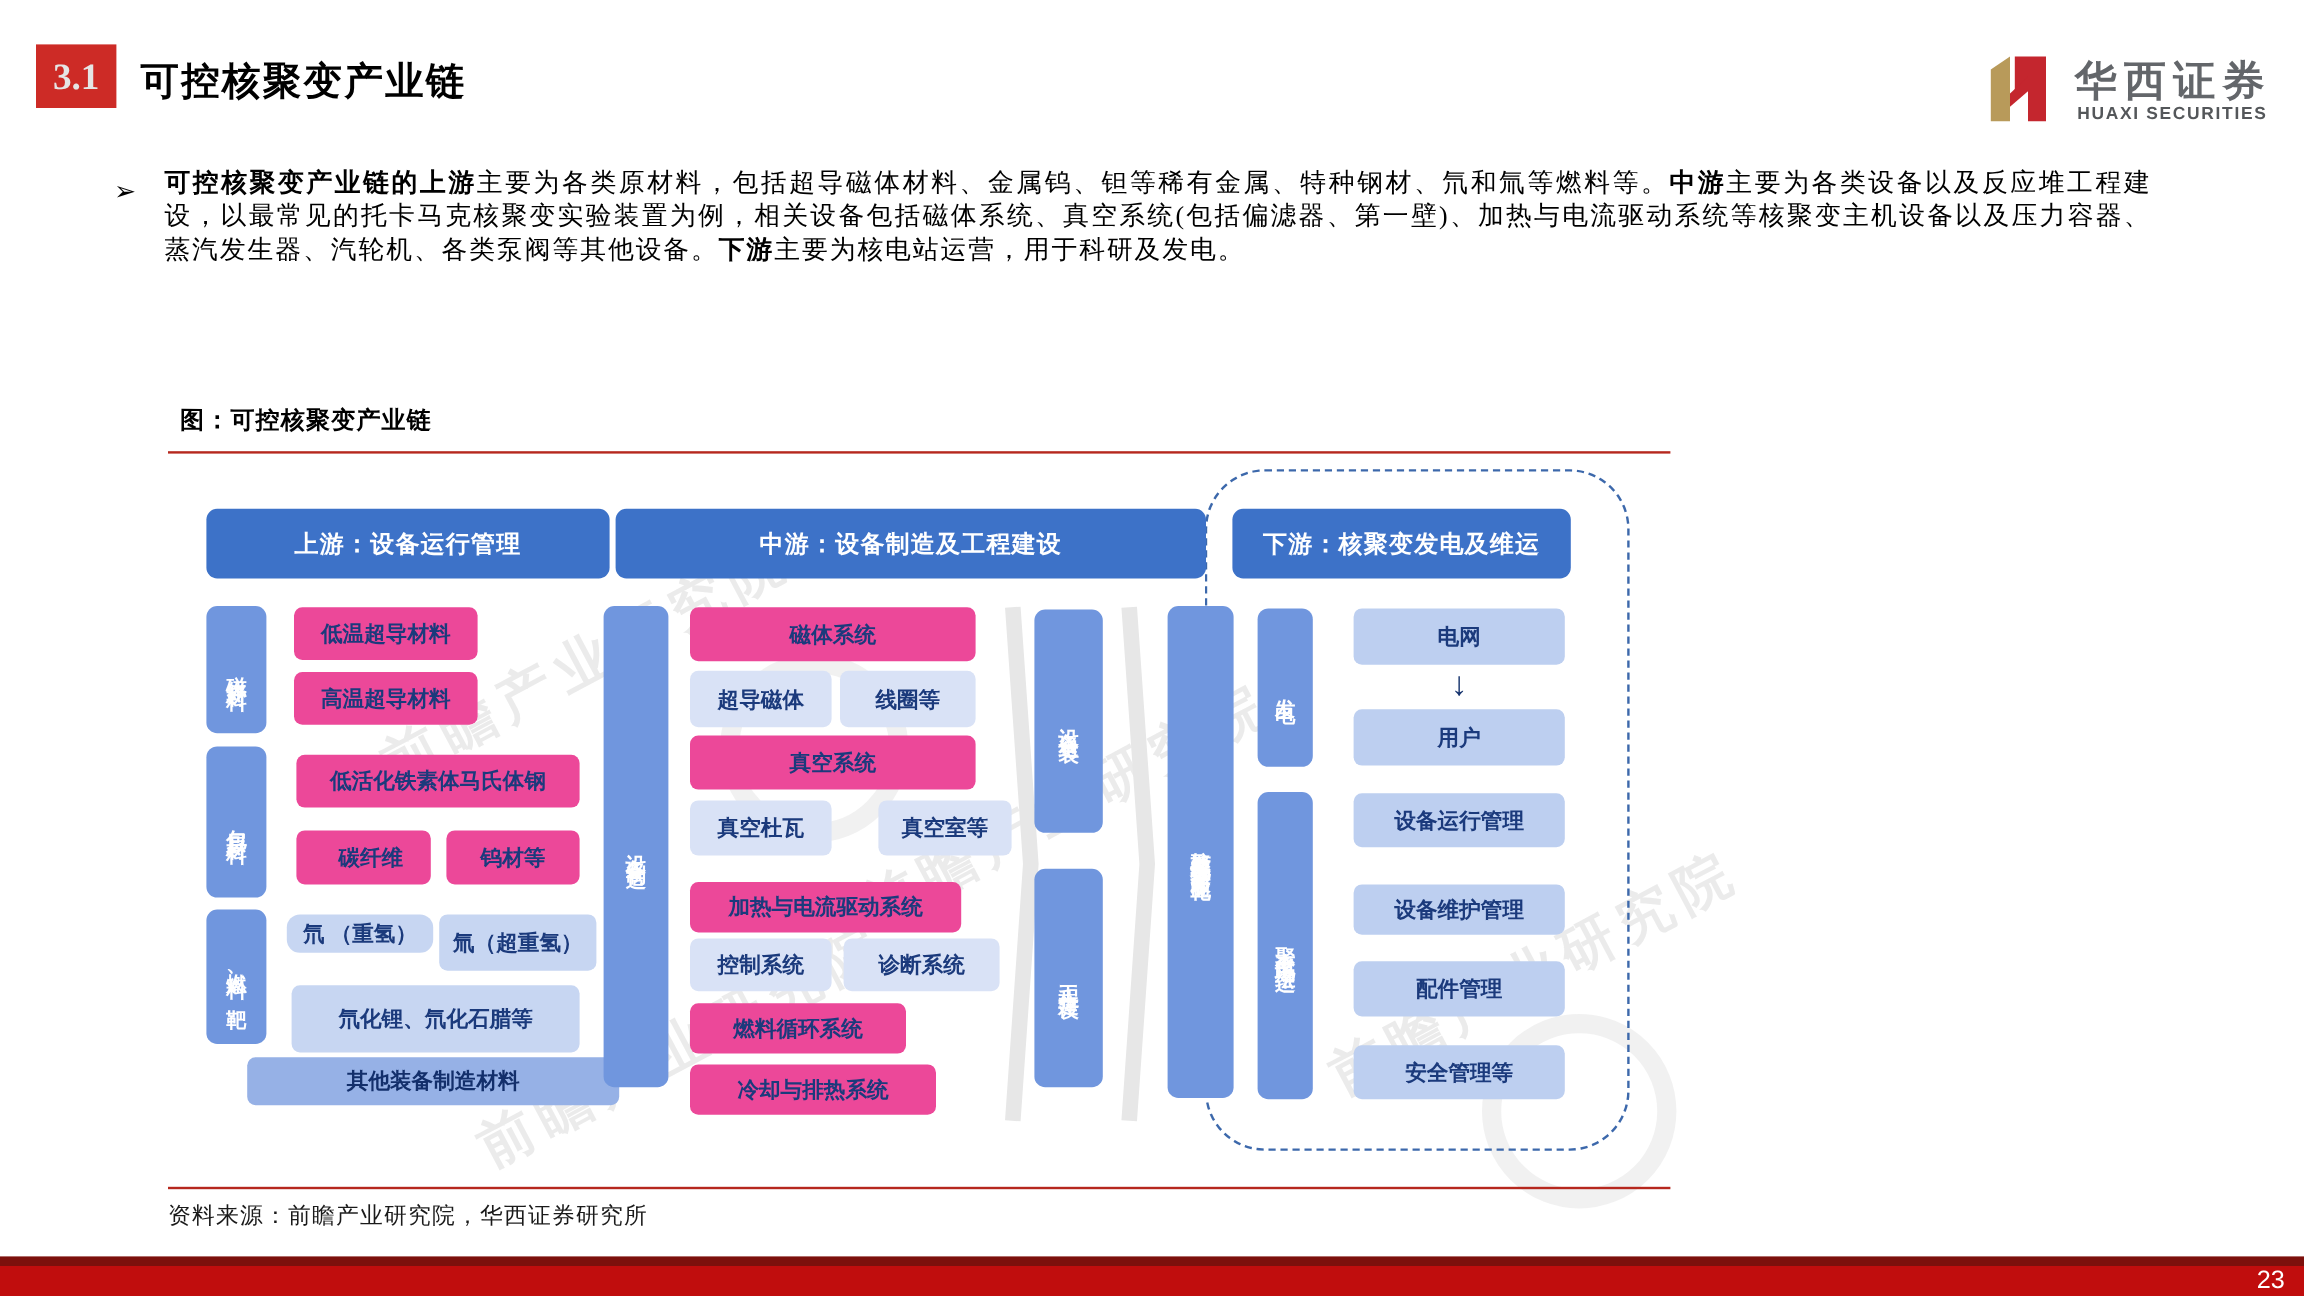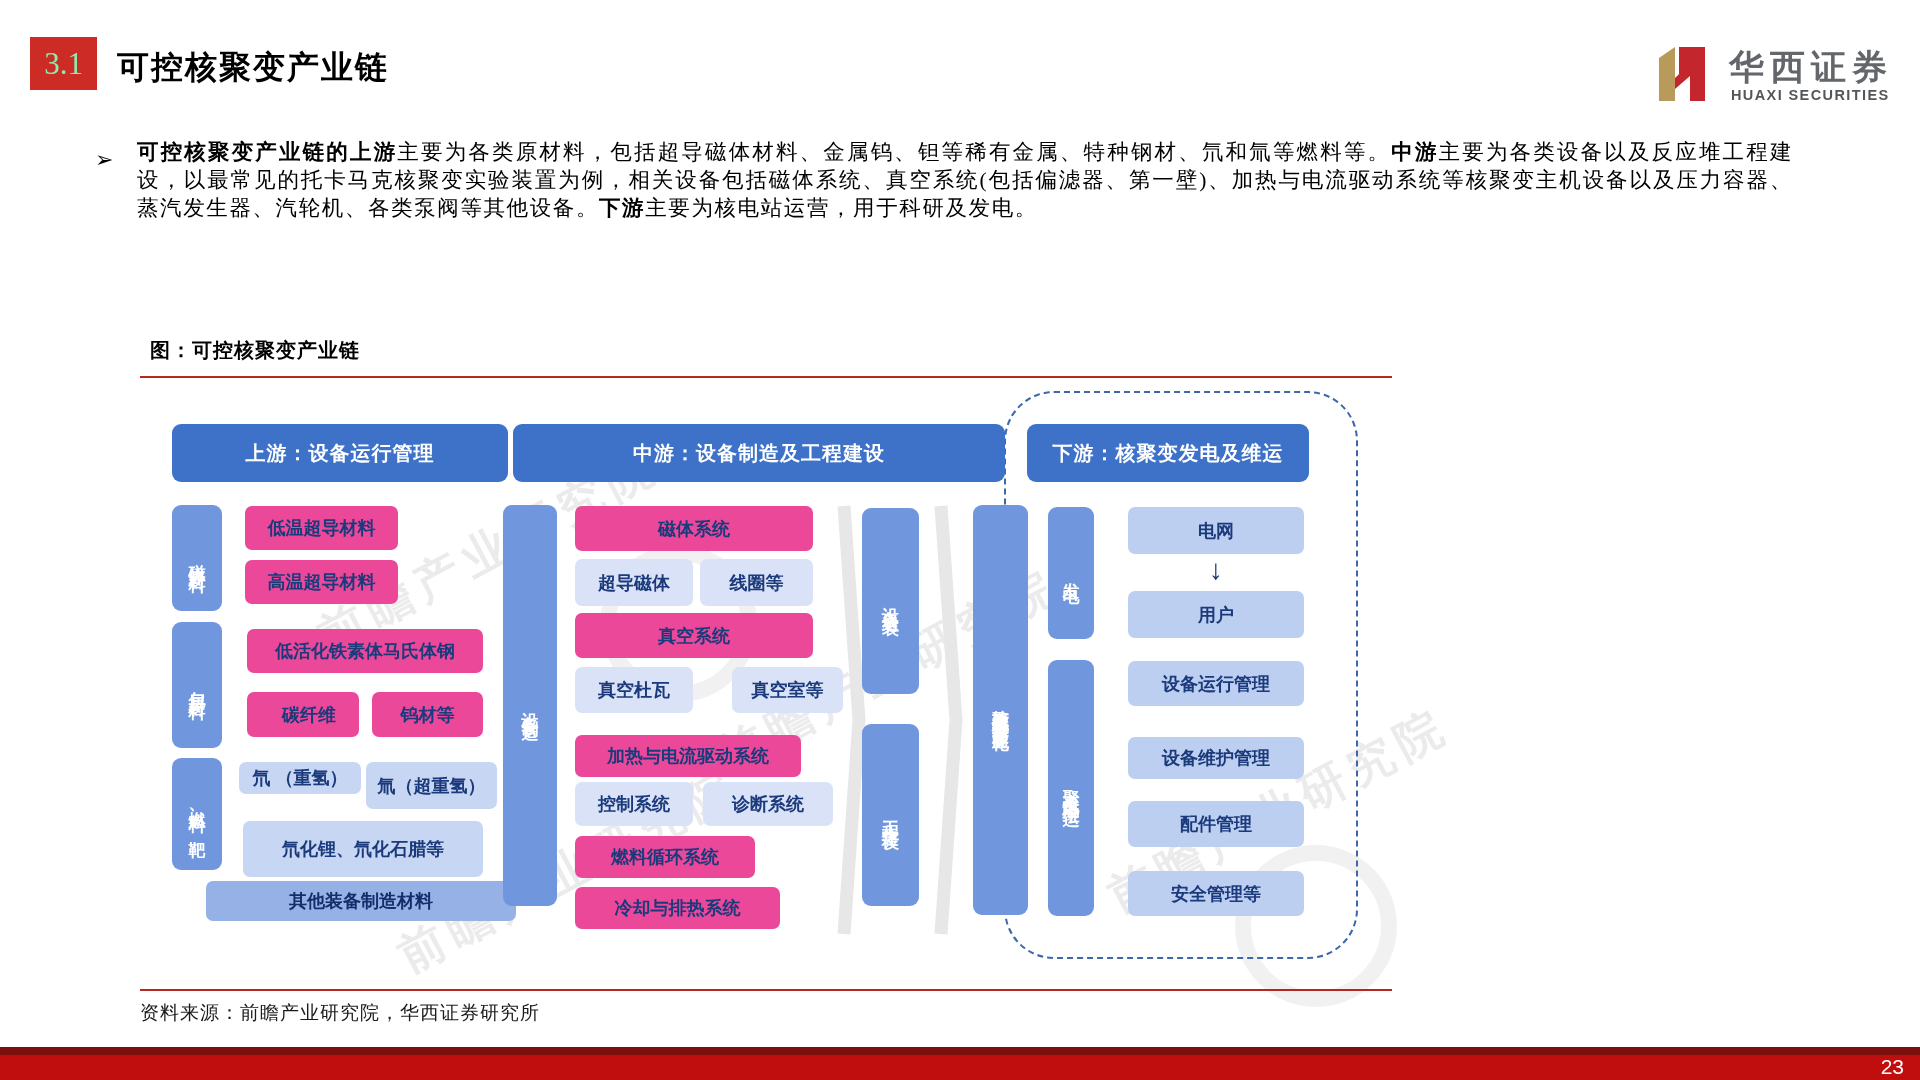--- a/index.html
+++ b/index.html
@@ -1,21 +1,21 @@
 <!DOCTYPE html>
 <html><head>
 <meta charset="utf-8">
 <style>
   html,body{margin:0;padding:0;}
   .slide{position:relative;width:1920px;height:1080px;background:#ffffff;overflow:hidden;
          font-family:"Liberation Sans",sans-serif;}
   
   .secbox{position:absolute;left:30px;top:37px;width:67px;height:53px;background:#cd2b26;
-          color:#86efac;display:flex;align-items:center;justify-content:center;
-          font-family:"Liberation Serif",serif;font-weight:normal;font-size:31px;}
+          color:#e5e5e5;display:flex;align-items:center;justify-content:center;
+          font-family:"Liberation Serif",serif;font-weight:bold;font-size:31px;}
   .slide-title{position:absolute;left:117px;top:46px;font-family:"Liberation Serif",serif;
           font-weight:bold;font-size:32px;color:#000;letter-spacing:2px;}
   
   .logo-mark{position:absolute;left:1654px;top:42px;width:58px;height:64px;}
   .logo-cn{position:absolute;left:1729px;top:44px;font-family:"Liberation Serif",serif;
           font-weight:bold;font-size:35px;color:#63666a;letter-spacing:6px;}
   .logo-en{position:absolute;left:1731px;top:87px;font-weight:bold;font-size:14.5px;
           color:#54575a;letter-spacing:1.4px;}
   
   .bullet{position:absolute;left:95px;top:147px;font-size:22px;color:#000;}
@@ -93,21 +93,21 @@
 
   <div class="box vlab" style="left:172px;top:505px;width:50px;height:106px;">磁体材料</div>
   <div class="box vlab" style="left:172px;top:622px;width:50px;height:126px;">包层材料</div>
   <div class="box vlab" style="left:172px;top:758px;width:50px;height:112px;">燃料、靶</div>
 
   <div class="box im" style="left:245px;top:506px;width:153px;height:44px;">低温超导材料</div>
   <div class="box im" style="left:245px;top:560px;width:153px;height:44px;">高温超导材料</div>
   <div class="box im" style="left:247px;top:629px;width:236px;height:44px;">低活化铁素体马氏体钢</div>
   <div class="box im" style="left:247px;top:692px;width:112px;height:45px;padding-left:12px;">碳纤维</div>
   <div class="box im" style="left:372px;top:692px;width:111px;height:45px;">钨材等</div>
-  <div class="box if" style="left:239px;top:762px;width:122px;height:32px;">氘 （重氢）</div>
+  <div class="box if" style="left:239px;top:762px;width:122px;height:32px;border-radius:11px;">氘 （重氢）</div>
   <div class="box if" style="left:366px;top:762px;width:131px;height:47px;">氚（超重氢）</div>
   <div class="box if" style="left:243px;top:821px;width:240px;height:56px;">氘化锂、氘化石腊等</div>
   <div class="box io" style="left:178px;top:881px;width:310px;height:40px;margin-left:28px;">其他装备制造材料</div>
 
   <div class="box vlab" style="left:503px;top:505px;width:54px;height:401px;">设备制造</div>
 
   <div class="box im" style="left:575px;top:506px;width:238px;height:45px;">磁体系统</div>
   <div class="box il" style="left:575px;top:559px;width:118px;height:47px;">超导磁体</div>
   <div class="box il" style="left:700px;top:559px;width:113px;height:47px;">线圈等</div>
   <div class="box im" style="left:575px;top:613px;width:238px;height:45px;">真空系统</div>

